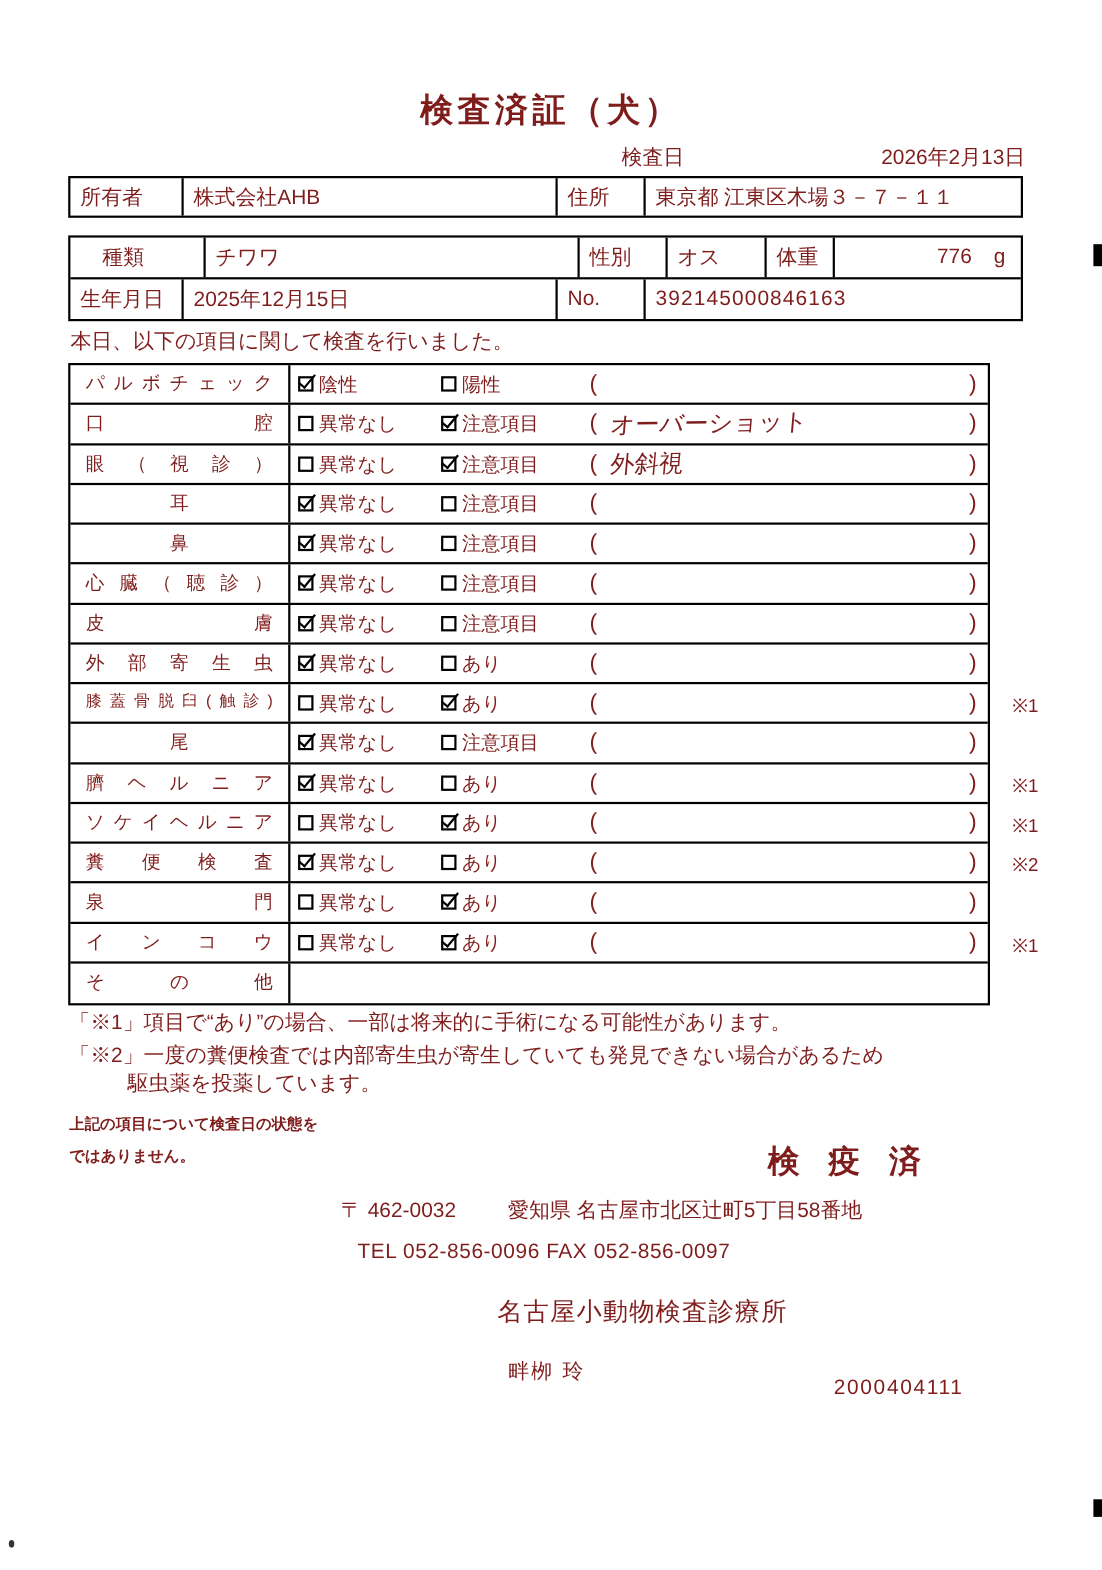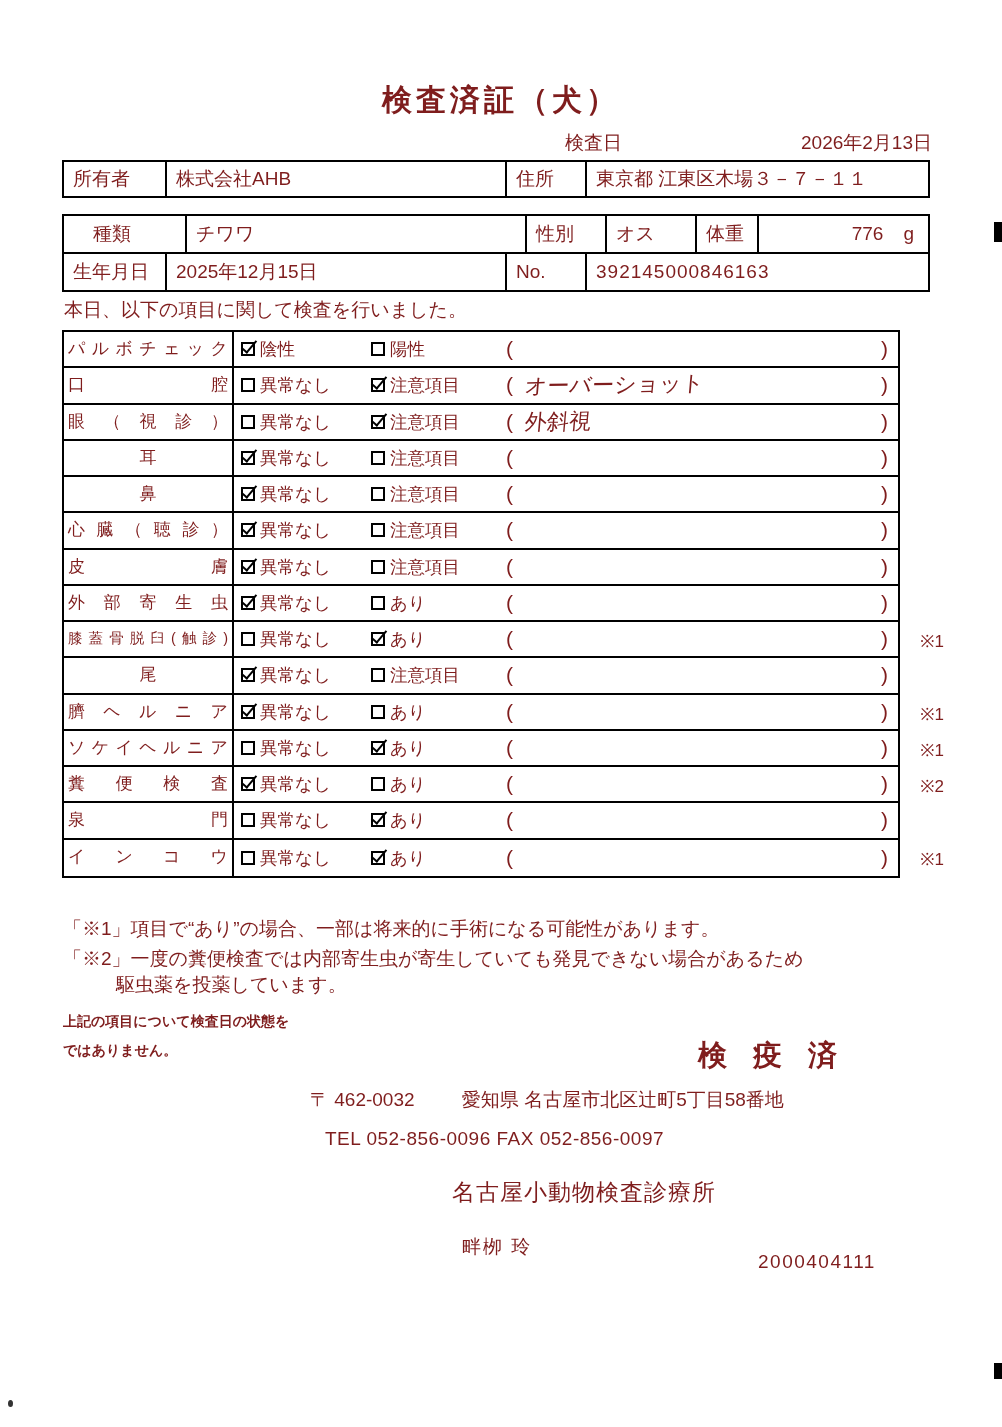--- a/index.html
+++ b/index.html
@@ -27,21 +27,21 @@
   .weight-cell { justify-content:flex-end; padding-right:14px; }
   .weight-unit { margin-left:20px; }
   .num { letter-spacing:1px; }
 
   .intro { top:297px; left:64px; font-size:19px; }
 
   .insp-table { top:330px; left:62px; width:838px; border:2px solid #000; background:#fff; }
   .insp-row { position:relative; display:flex; height:36.25px; border-bottom:2px solid #000; }
   .insp-row:last-child { border-bottom:none; }
   .insp-label {
-    width:170px; border-right:2px solid #000; padding:0 4px;
+    width:200px; border-right:2px solid #000; padding:0 14px;
     font-size:17px; line-height:33px; white-space:nowrap;
     text-align:justify; text-align-last:justify;
   }
   .insp-label.single { text-align:center; text-align-last:center; }
   .insp-label.long { font-size:14.5px; }
   .opt-cell { display:flex; align-items:center; padding-left:7px; }
   .opt-cell.opt1 { width:130px; }
   .opt-cell.opt2 { width:132px; }
   .opt-text { font-size:17.5px; }
   .cb { position:relative; flex:none; width:14px; height:14px; border:2px solid #000; margin-right:5px; background:#fff; }
@@ -360,20 +360,26 @@
           <span class="cb checked"></span>
           <span class="opt-text">あり</span>
         </div>
         <div class="paren-cell">
           <span class="pn">(</span>
           <span class="handwriting"></span>
           <span class="pn close">)</span>
         </div>
         <span class="row-note">※1</span>
       </div>
+      <div class="insp-row">
+        <div class="insp-label">その他</div>
+        <div class="opt-cell opt1"></div>
+        <div class="opt-cell opt2"></div>
+        <div class="paren-cell"></div>
+      </div>
     </div>
 
   <div class="abs note n1">「※1」項目で“あり”の場合、一部は将来的に手術になる可能性があります。</div>
   <div class="abs note n2">「※2」一度の糞便検査では内部寄生虫が寄生していても発見できない場合があるため</div>
   <div class="abs note n2b">駆虫薬を投薬しています。</div>
 
   <div class="abs disclaimer">
     <div>上記の項目について検査日の状態を</div>
     <div>ではありません。</div>
   </div>

